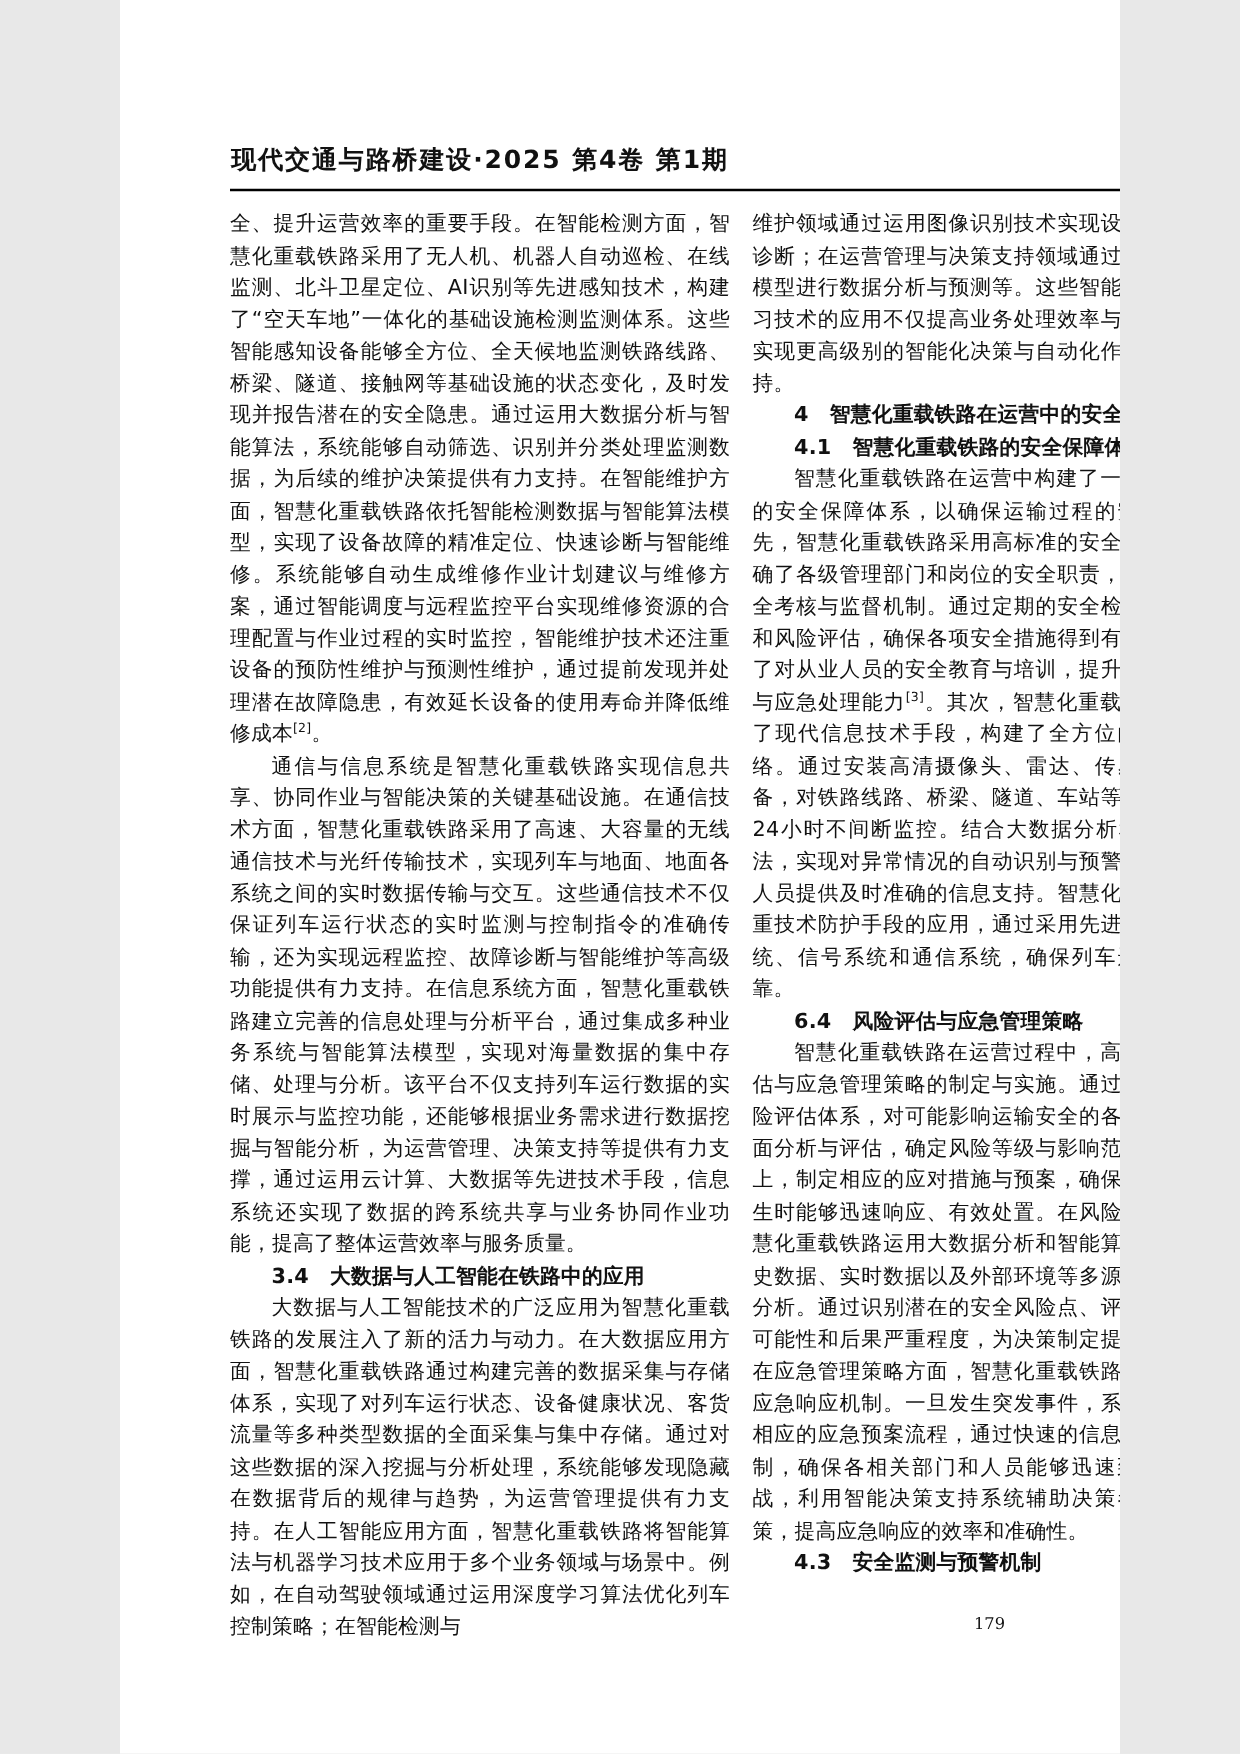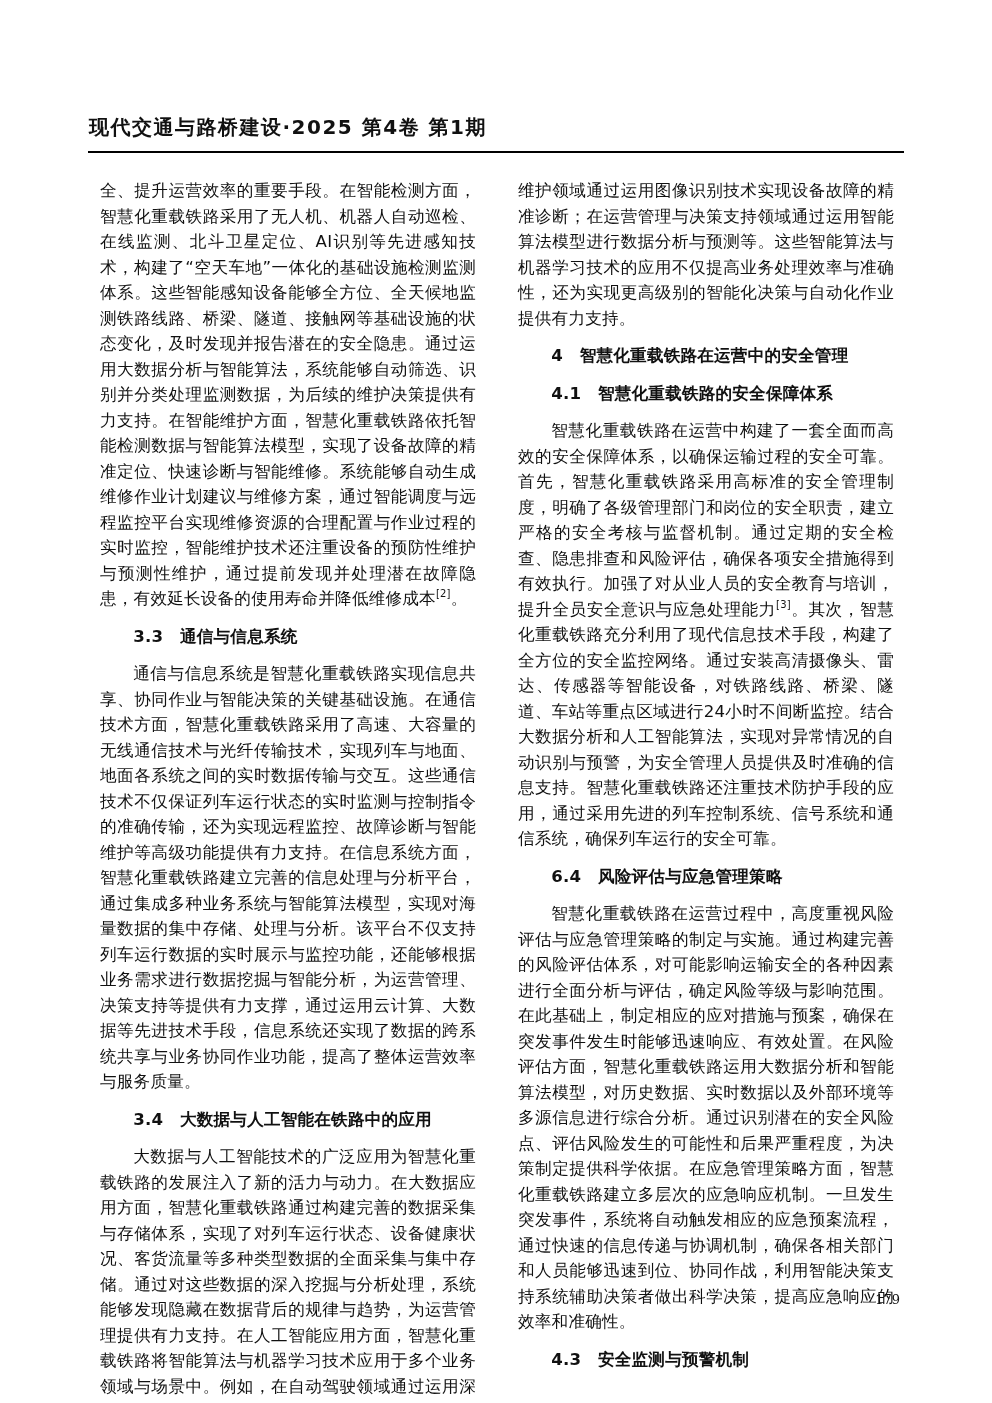--- a/index.html
+++ b/index.html
@@ -1,18 +1,18 @@
 <!DOCTYPE html>
 <html lang="zh"><head>
 <meta charset="utf-8">
 <style>
   html, body { margin: 0; padding: 0; background: #e8e8e8; }
   .page {
     position: relative;
-    width: 992px;
+    width: 800px;
     height: 1403px;
     margin: 0 auto;
     background: #ffffff;
     color: #111111;
     font-family: "DejaVu Sans", sans-serif;
     overflow: hidden;
   }
   .journal-header {
     position: absolute;
     left: 89px;
@@ -39,21 +39,21 @@
     gap: 18px;
   }
   .col {
     width: 400px;
     font-size: 16.6px;
     line-height: 25.5px;
     text-align: justify;
     letter-spacing: 0.2px;
   }
   .para, .h1, .h2 {
-    margin: 12px;
+    margin: 0;
     padding: 0;
     text-indent: 2em;
   }
   .para.cont { text-indent: 0; }
   .h1, .h2 { font-weight: bold; }
   .ref {
     font-size: 10px;
     line-height: 0;
     vertical-align: super;
   }
@@ -71,21 +71,20 @@
 <div class="page">
 
   <div class="journal-header">现代交通与路桥建设·2025 第4卷 第1期</div>
 
   <div class="header-rule"></div>
 
   <div class="columns">
 
     <div class="col">
       <p class="para cont"><span>全、提升运营效率的重要手段。在智能检测方面，智慧化重载铁路采用了无人机、机器人自动巡检、在线监测、北斗卫星定位、AI识别等先进感知技术，构建了“空天车地”一体化的基础设施检测监测体系。这些智能感知设备能够全方位、全天候地监测铁路线路、桥梁、隧道、接触网等基础设施的状态变化，及时发现并报告潜在的安全隐患。通过运用大数据分析与智能算法，系统能够自动筛选、识别并分类处理监测数据，为后续的维护决策提供有力支持。在智能维护方面，智慧化重载铁路依托智能检测数据与智能算法模型，实现了设备故障的精准定位、快速诊断与智能维修。系统能够自动生成维修作业计划建议与维修方案，通过智能调度与远程监控平台实现维修资源的合理配置与作业过程的实时监控，智能维护技术还注重设备的预防性维护与预测性维护，通过提前发现并处理潜在故障隐患，有效延长设备的使用寿命并降低维修成本</span><sup class="ref">[2]</sup><span>。</span></p>
-      <p class="h2">3.3　通信与信息系统</p>
       <p class="para">通信与信息系统是智慧化重载铁路实现信息共享、协同作业与智能决策的关键基础设施。在通信技术方面，智慧化重载铁路采用了高速、大容量的无线通信技术与光纤传输技术，实现列车与地面、地面各系统之间的实时数据传输与交互。这些通信技术不仅保证列车运行状态的实时监测与控制指令的准确传输，还为实现远程监控、故障诊断与智能维护等高级功能提供有力支持。在信息系统方面，智慧化重载铁路建立完善的信息处理与分析平台，通过集成多种业务系统与智能算法模型，实现对海量数据的集中存储、处理与分析。该平台不仅支持列车运行数据的实时展示与监控功能，还能够根据业务需求进行数据挖掘与智能分析，为运营管理、决策支持等提供有力支撑，通过运用云计算、大数据等先进技术手段，信息系统还实现了数据的跨系统共享与业务协同作业功能，提高了整体运营效率与服务质量。</p>
       <p class="h2">3.4　大数据与人工智能在铁路中的应用</p>
       <p class="para">大数据与人工智能技术的广泛应用为智慧化重载铁路的发展注入了新的活力与动力。在大数据应用方面，智慧化重载铁路通过构建完善的数据采集与存储体系，实现了对列车运行状态、设备健康状况、客货流量等多种类型数据的全面采集与集中存储。通过对这些数据的深入挖掘与分析处理，系统能够发现隐藏在数据背后的规律与趋势，为运营管理提供有力支持。在人工智能应用方面，智慧化重载铁路将智能算法与机器学习技术应用于多个业务领域与场景中。例如，在自动驾驶领域通过运用深度学习算法优化列车控制策略；在智能检测与</p>
     </div>
 
     <div class="col">
       <p class="para cont">维护领域通过运用图像识别技术实现设备故障的精准诊断；在运营管理与决策支持领域通过运用智能算法模型进行数据分析与预测等。这些智能算法与机器学习技术的应用不仅提高业务处理效率与准确性，还为实现更高级别的智能化决策与自动化作业提供有力支持。</p>
       <p class="h1">4　智慧化重载铁路在运营中的安全管理</p>
       <p class="h2">4.1　智慧化重载铁路的安全保障体系</p>
       <p class="para"><span>智慧化重载铁路在运营中构建了一套全面而高效的安全保障体系，以确保运输过程的安全可靠。首先，智慧化重载铁路采用高标准的安全管理制度，明确了各级管理部门和岗位的安全职责，建立严格的安全考核与监督机制。通过定期的安全检查、隐患排查和风险评估，确保各项安全措施得到有效执行。加强了对从业人员的安全教育与培训，提升全员安全意识与应急处理能力</span><sup class="ref">[3]</sup><span>。其次，智慧化重载铁路充分利用了现代信息技术手段，构建了全方位的安全监控网络。通过安装高清摄像头、雷达、传感器等智能设备，对铁路线路、桥梁、隧道、车站等重点区域进行24小时不间断监控。结合大数据分析和人工智能算法，实现对异常情况的自动识别与预警，为安全管理人员提供及时准确的信息支持。智慧化重载铁路还注重技术防护手段的应用，通过采用先进的列车控制系统、信号系统和通信系统，确保列车运行的安全可靠。</span></p>

